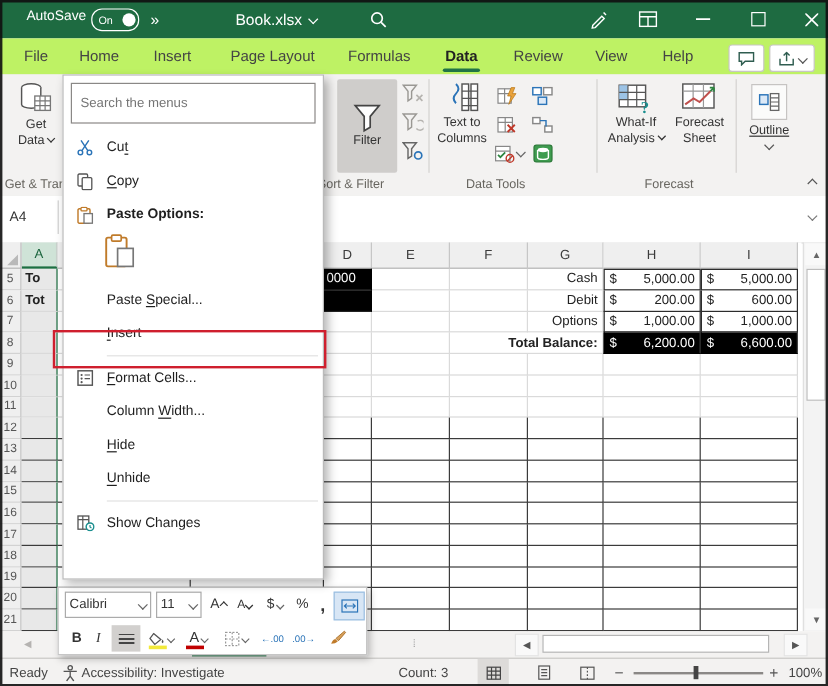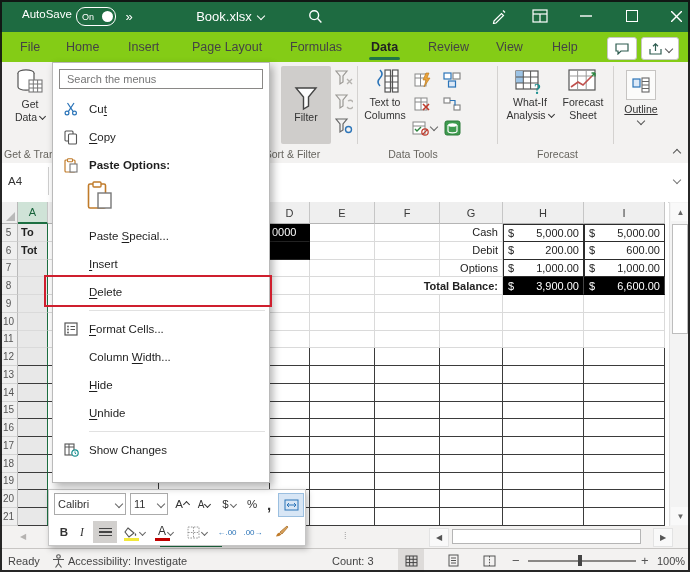--- a/index.html
+++ b/index.html
@@ -11,21 +11,21 @@
   
   .titlebar{position:absolute;left:0;top:0;width:690px;height:32px;background:#1e6b41;color:#fff;}
   .autosave{position:absolute;left:22px;top:8px;font-size:11.5px;color:#fff;}
   .toggle{position:absolute;left:76px;top:7px;width:38px;height:17px;border:1.4px solid #fff;border-radius:9px;display:flex;align-items:center;}
   .toggle .on{font-size:9px;margin-left:5px;}
   .toggle .knob{position:absolute;right:2px;width:11px;height:11px;border-radius:50%;background:#fff;}
   .tb-ic{position:absolute;top:0;height:32px;display:flex;align-items:center;justify-content:center;color:#fff;font-size:13px;}
   .doc-title{font-size:13px;display:flex;align-items:center;gap:6px;}
   .winbox{width:10px;height:10px;border:1.3px solid #fff;}
   
-  .tabrow{position:absolute;left:0;top:32px;width:690px;height:30px;background:#84cc16;border-bottom:1px solid #ebebeb;}
+  .tabrow{position:absolute;left:0;top:32px;width:690px;height:30px;background:#bef264;border-bottom:1px solid #ebebeb;}
   .rtab{position:absolute;top:0;height:29px;display:flex;align-items:center;font-size:12.5px;color:#444;}
   .rtab.active{color:#222;font-weight:bold;}
   .rtab.active::after{content:"";position:absolute;left:-2px;right:-2px;bottom:1px;height:3px;background:#217346;border-radius:2px;}
   .tr-btn{position:absolute;top:5px;height:21px;border:1px solid #c8c6c4;border-radius:3px;display:flex;align-items:center;justify-content:center;background:#fff;color:#33574b;}
   
   .ribbon{position:absolute;left:0;top:62px;width:690px;height:101px;background:#f3f2f1;border-bottom:1px solid #dcdcda;}
   .rbtn{position:absolute;display:flex;flex-direction:column;align-items:center;font-size:10.5px;color:#333;text-align:center;line-height:1.25;}
   .rgl{position:absolute;top:86px;font-size:10.5px;color:#67655f;text-align:center;white-space:nowrap;}
   .rsep{position:absolute;top:4px;height:78px;width:1px;background:#d4d2d0;}
   .filterbtn{background:#cfcdcb;border-radius:2px;}
@@ -63,21 +63,21 @@
   
   .statusbar{position:absolute;left:0;top:548px;width:690px;height:24px;background:#f3f2f1;border-top:1px solid #c8c6c4;font-size:11px;color:#444;}
   .st{position:absolute;top:0;height:23px;display:flex;align-items:center;}
   .viewbtn{width:26px;justify-content:center;}
   .viewbtn.on{background:#dddbd9;}
   .ztrack{position:absolute;left:528px;top:11px;width:108px;height:1.5px;background:#8a8886;}
   .zthumb{position:absolute;left:578px;top:6px;width:3.5px;height:11px;background:#444;}
   
   .ctx{position:absolute;left:52px;top:62px;width:218px;height:421px;background:#fff;border:1px solid #bababa;
        box-shadow:3px 4px 8px rgba(0,0,0,.3);z-index:30;box-sizing:border-box;}
-  .ctx-search{margin:6px;height:20px;border:1px solid #8a8886;display:flex;align-items:center;box-sizing:border-box;}
+  .ctx-search{margin:6px;height:34px;border:1px solid #8a8886;display:flex;align-items:center;box-sizing:border-box;}
   .ctx-search input{border:0;outline:0;width:100%;font-size:11px;padding:0 7px;color:#333;font-family:"Liberation Sans",sans-serif;background:transparent;}
   .mi{height:28px;display:flex;align-items:center;font-size:11.5px;color:#1e1e1e;position:relative;}
   .mi .ico{width:36px;display:flex;align-items:center;justify-content:center;flex:0 0 auto;}
   .mi u{text-decoration:underline;text-underline-offset:2px;}
   .mi.bold{font-weight:bold;}
   .cliprow{height:43px;display:flex;align-items:flex-start;padding-left:34px;}
   .msep{height:1px;background:#e1e1e1;margin:4px 4px 4px 36px;}
   .redbox{position:absolute;left:44px;top:275px;width:228px;height:32px;border:2.6px solid #cf1f2e;z-index:40;box-sizing:border-box;}
   
   .minitb{position:absolute;left:48px;top:489px;width:258px;height:57px;background:#fff;border:1px solid #c6c6c6;
@@ -401,21 +401,21 @@
 
       <div class="grow">
         <div class="rh">8</div>
         <div class="cl colA" style="width:30px;"></div>
         <div class="cl" style="width:222px;"></div>
         <div class="cl" style="width:40px;"></div>
         <div class="cl" style="width:65px;"></div>
         <div class="cl glab" style="width:128px;font-weight:bold;">Total Balance:</div>
         <div class="cl neg" style="width:81px;">
             <span>$</span>
-            <span>3,900.00</span>
+            <span>6,200.00</span>
           </div>
         <div class="cl neg" style="width:81px;">
             <span>$</span>
             <span>6,600.00</span>
           </div>
       </div>
 
     <div class="grow">
           <div class="rh">9</div>
           <div class="cl colA" style="width: 30px;"></div>
@@ -673,24 +673,20 @@
       </div>
     </div>
     <div class="mi">
       <span class="ico"></span>
       <span><span>Paste </span><u>S</u><span>pecial...</span></span>
     </div>
     <div class="mi">
       <span class="ico"></span>
       <span><span></span><u>I</u><span>nsert</span></span>
     </div>
-    <div class="mi">
-      <span class="ico"></span>
-      <span><span></span><u>D</u><span>elete</span></span>
-    </div>
     <div class="msep"></div>
     <div class="mi">
       <span class="ico">
         <svg width="14" height="14" viewBox="0 0 14 14">
             <rect x="1" y="1" width="12" height="12" fill="#fff" stroke="#555" stroke-width="1.2"></rect>
             <circle cx="4" cy="4.5" r="0.9" fill="#555"></circle>
             <circle cx="4" cy="7.5" r="0.9" fill="#555"></circle>
             <circle cx="4" cy="10.5" r="0.9" fill="#555"></circle>
             <line x1="6.5" y1="4.5" x2="11" y2="4.5" stroke="#555"></line>
             <line x1="6.5" y1="7.5" x2="11" y2="7.5" stroke="#555"></line>

